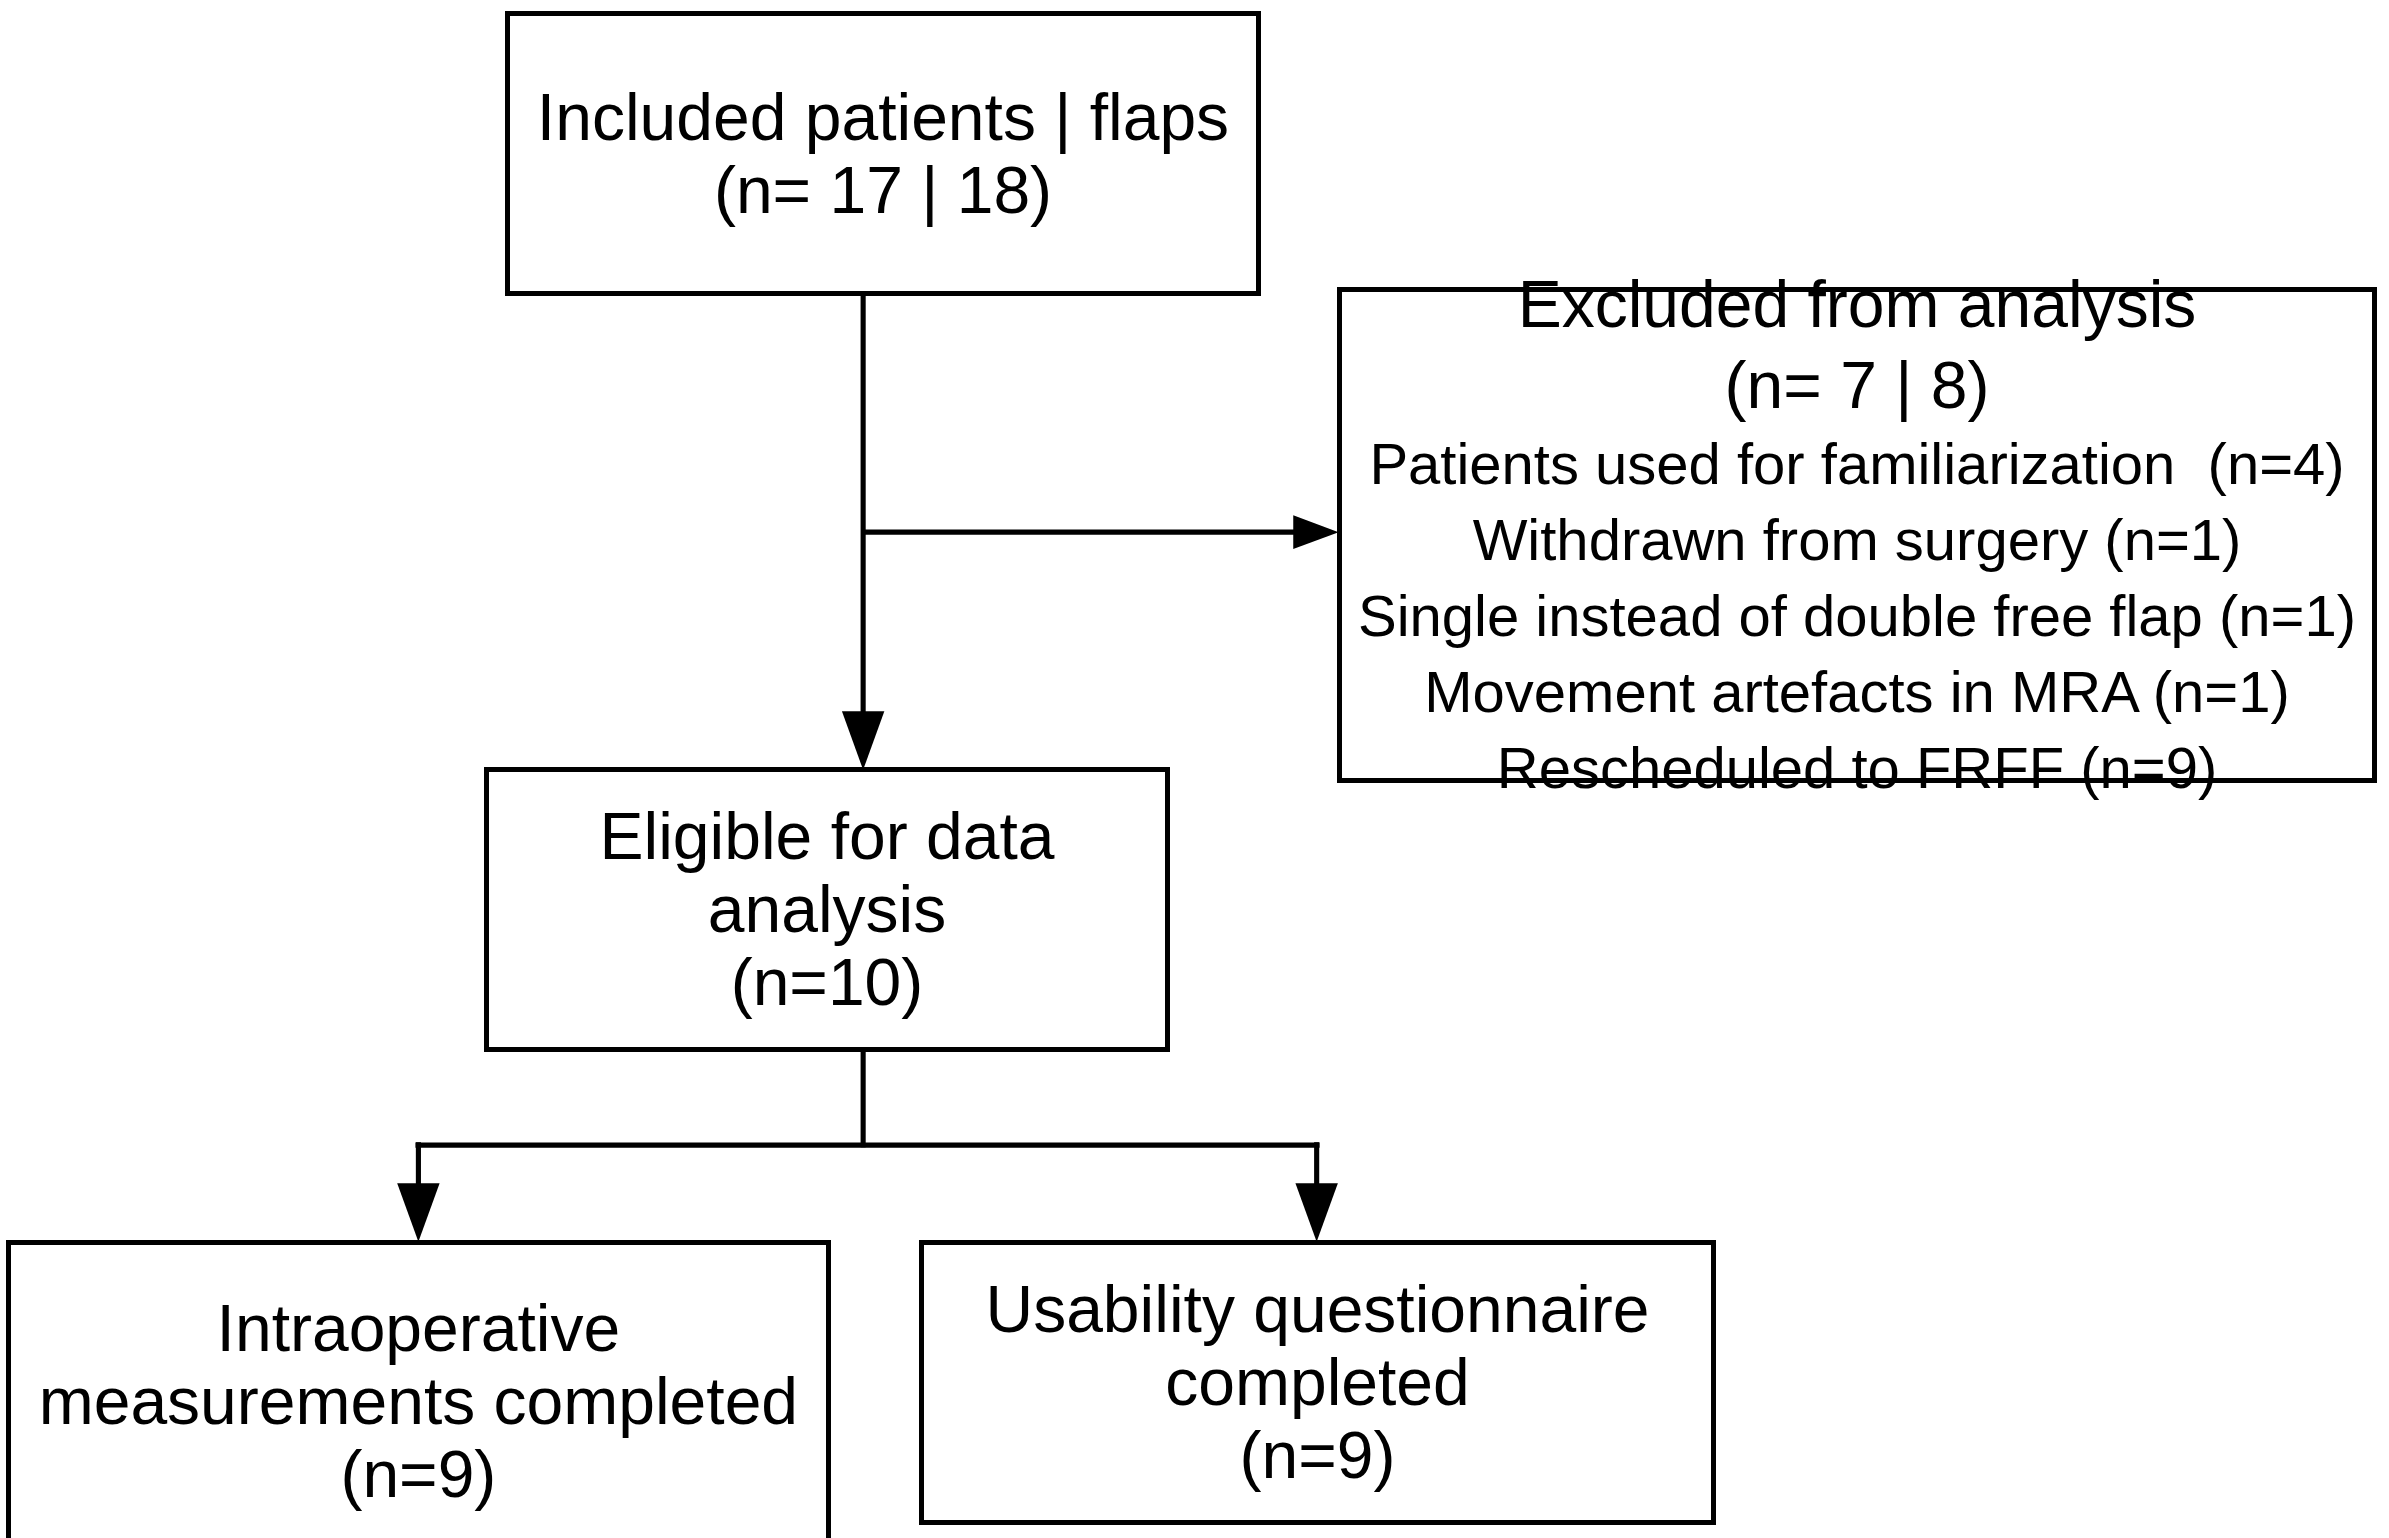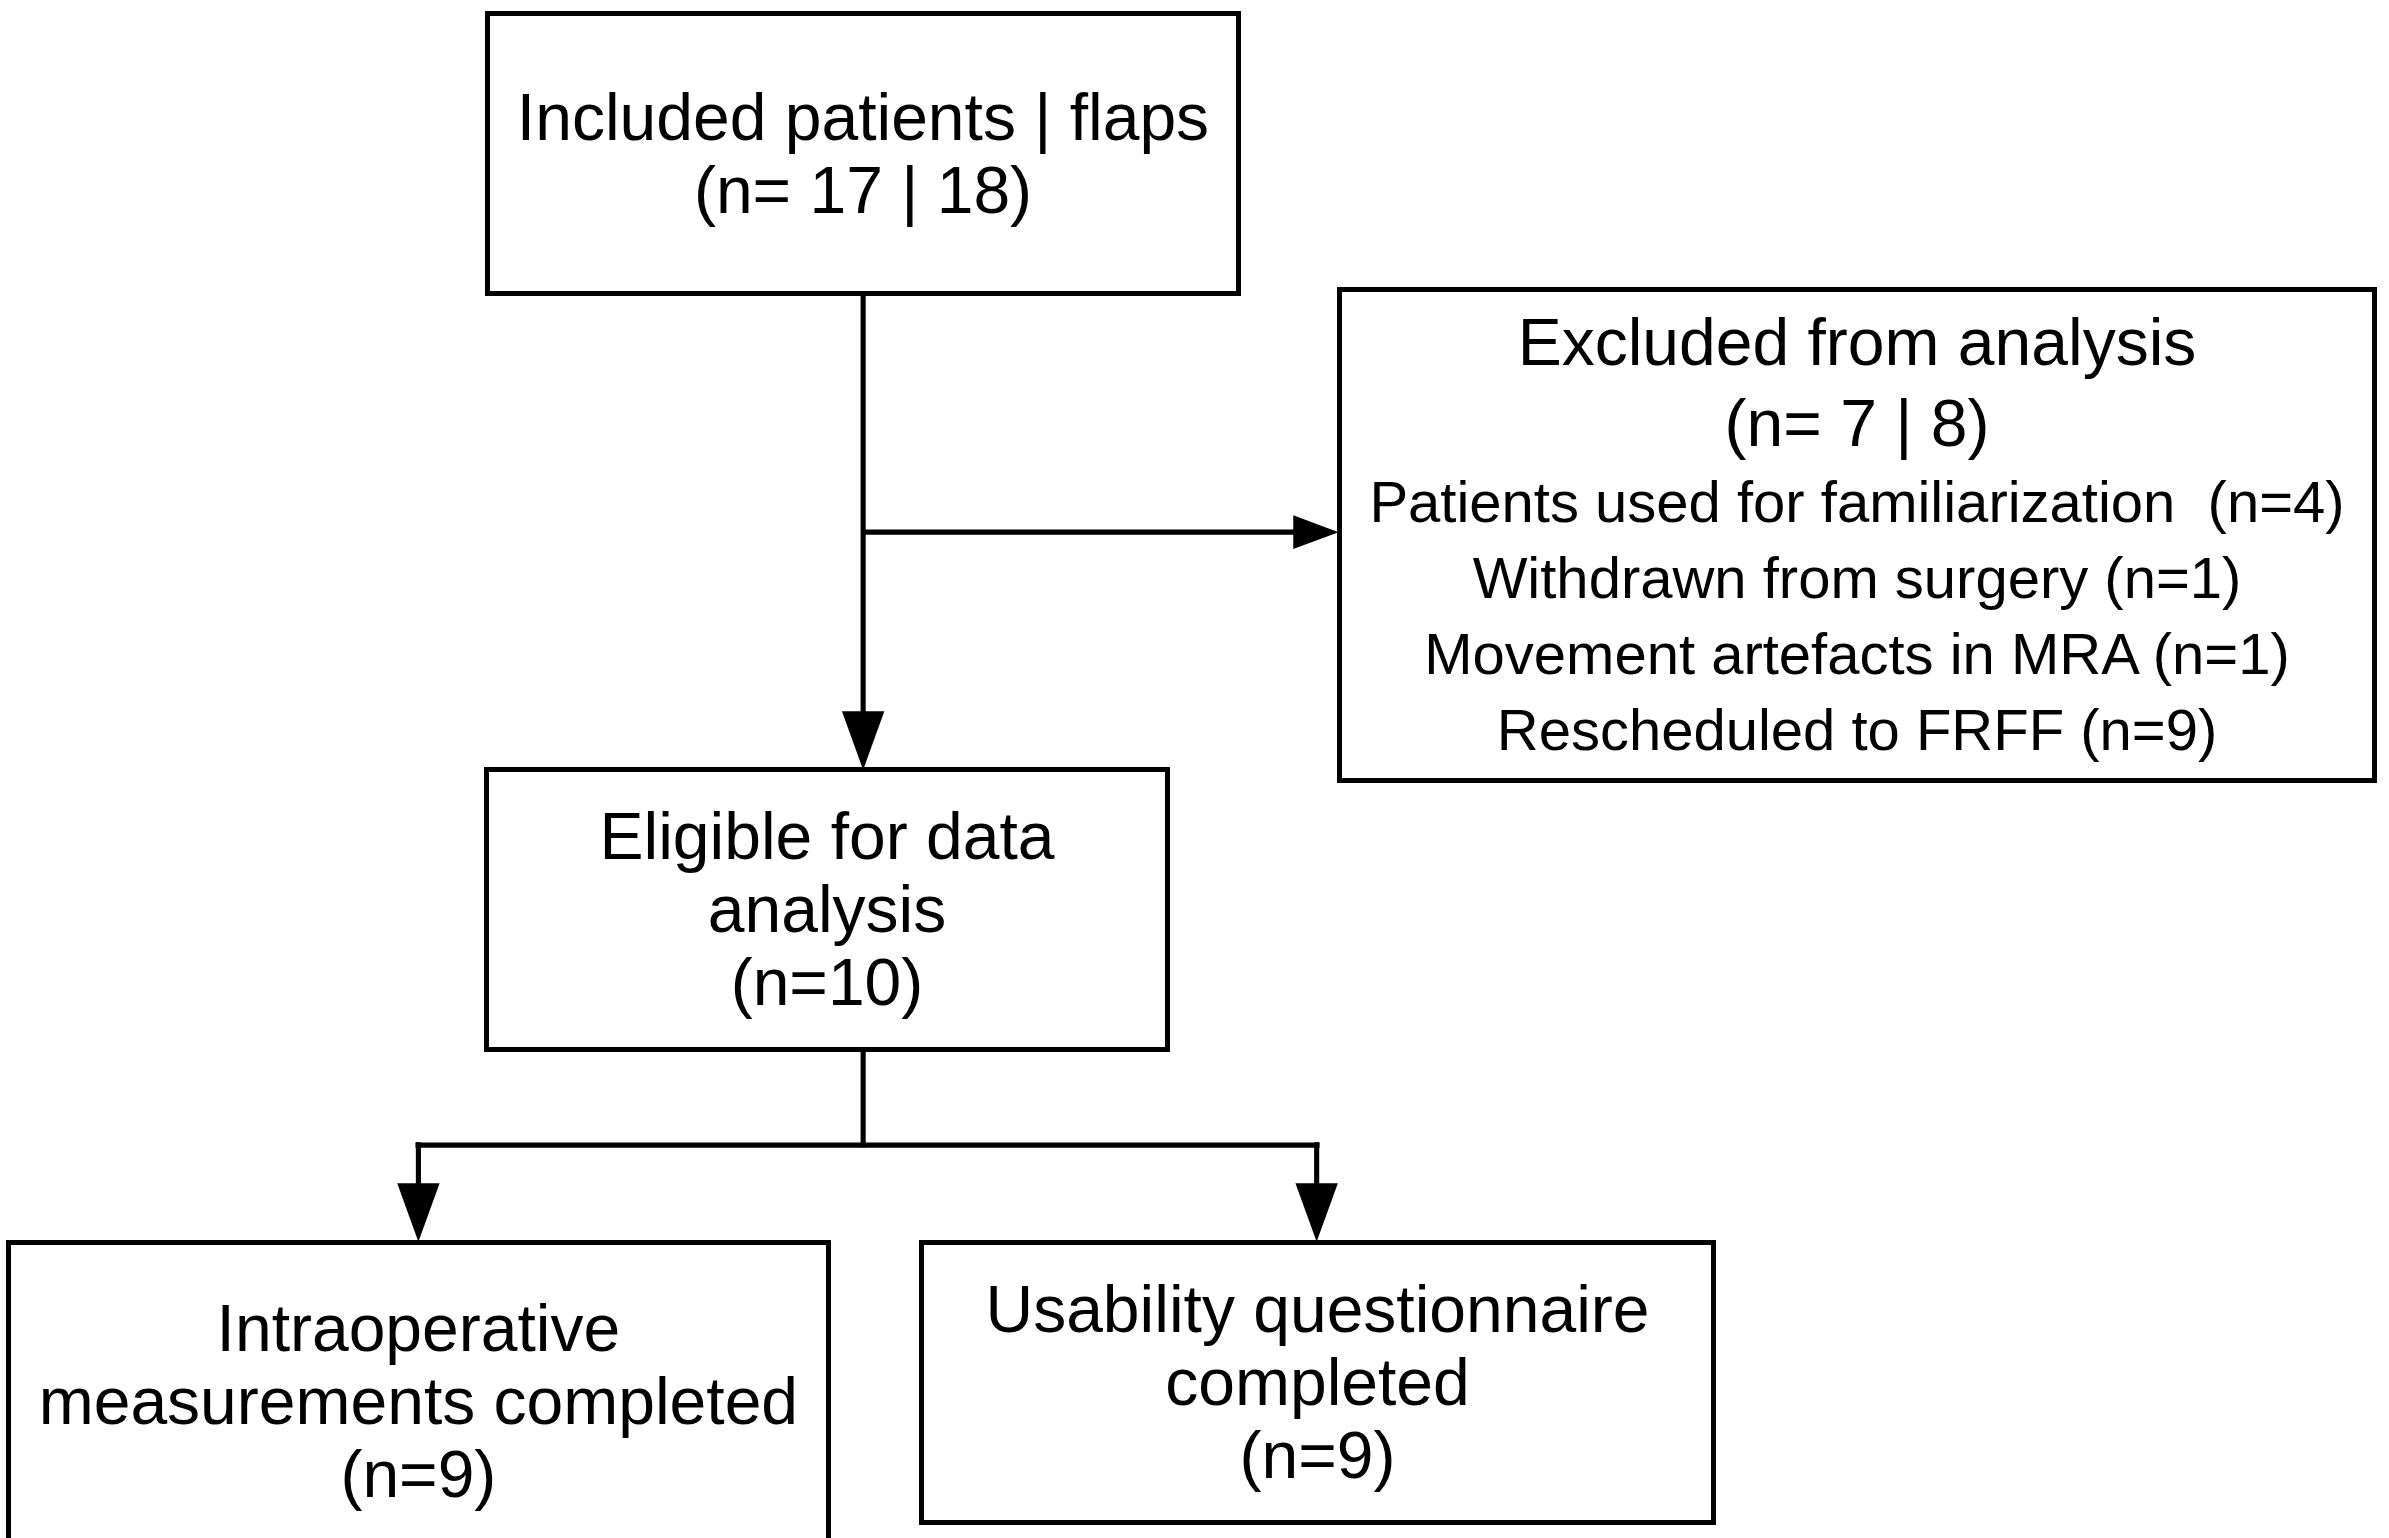--- a/index.html
+++ b/index.html
@@ -38,21 +38,21 @@
   .t-lg {
     font-size: 66px;
     line-height: 73px;
     white-space: pre-wrap;
   }
   .t-sm {
     font-size: 58px;
     line-height: 68px;
     white-space: pre-wrap;
   }
-  #box-included      { left: 485px;  top: 11px;   width: 756px; height: 285px; }
+  #box-included      { left: 505px;  top: 11px;   width: 756px; height: 285px; }
   #box-excluded      { left: 1337px; top: 287px;  width: 1040px; height: 496px; gap: 8px; }
   #box-eligible      { left: 484px;  top: 767px; width: 686px; height: 285px; }
   #box-intraoperative{ left: 5.9px;    top: 1240px; width: 825px; height: 323px; }
   #box-usability     { left: 919px; top: 1240px; width: 797px; height: 285px; }
 </style>
 </head>
 <body>
 
 <div class="canvas">
 
@@ -77,20 +77,21 @@
   <div class="box" id="box-included">
     <div class="t-lg">Included patients | flaps</div>
     <div class="t-lg">(n= 17 | 18)</div>
   </div>
 
   <div class="box" id="box-excluded">
     <div class="t-lg">Excluded from analysis</div>
     <div class="t-lg">(n= 7 | 8)</div>
     <div class="t-sm">Patients used for familiarization  (n=4)</div>
     <div class="t-sm">Withdrawn from surgery (n=1)</div>
+    <div class="t-sm">Single instead of double free flap (n=1)</div>
     <div class="t-sm">Movement artefacts in MRA (n=1)</div>
     <div class="t-sm">Rescheduled to FRFF (n=9)</div>
   </div>
 
   <div class="box" id="box-eligible">
     <div class="t-lg">Eligible for data analysis</div>
     <div class="t-lg">(n=10)</div>
   </div>
 
   <div class="box" id="box-intraoperative">

